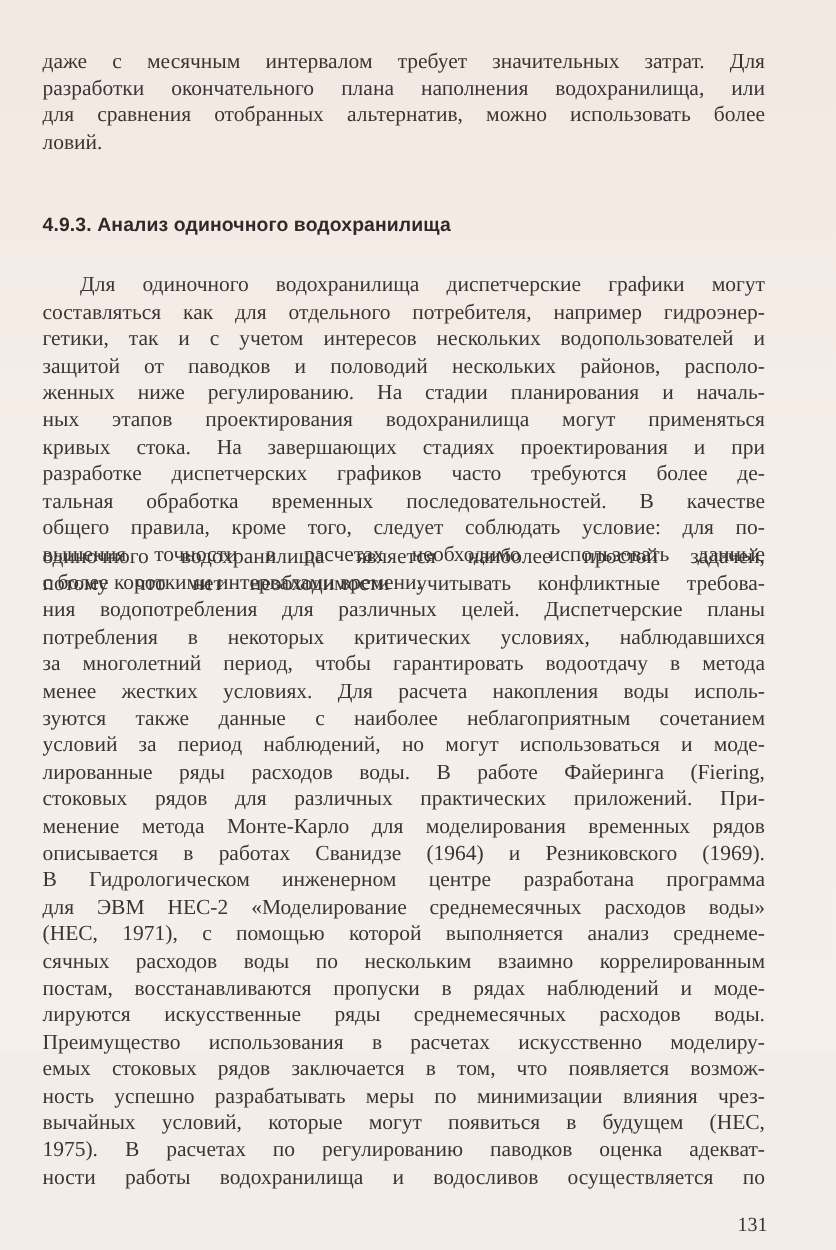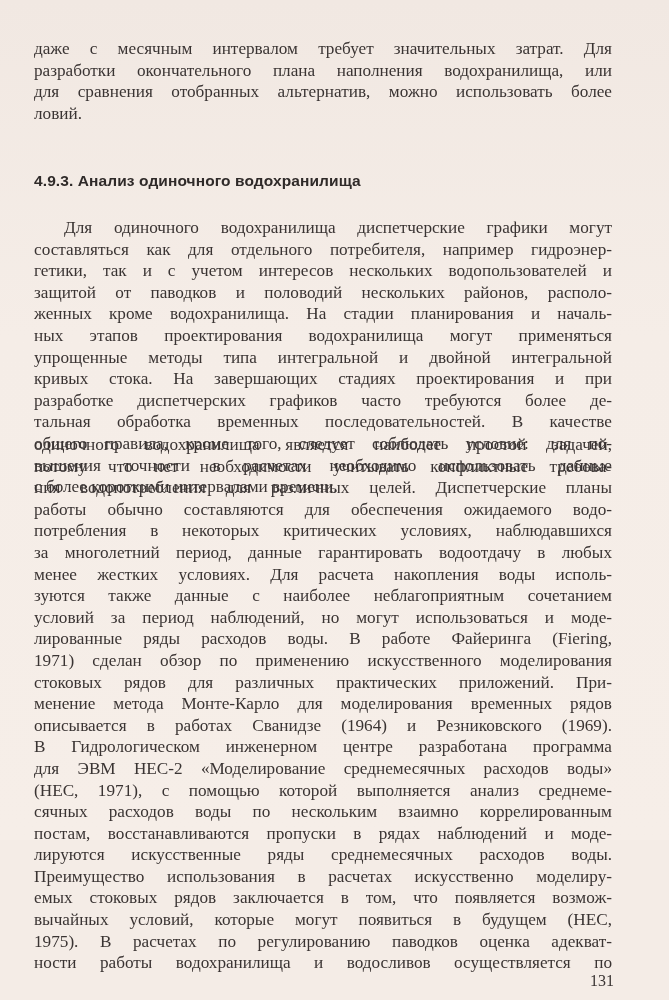--- a/index.html
+++ b/index.html
@@ -48,53 +48,51 @@
     <span class="line last">ловий.</span>
   </div>
 
   <div class="heading">4.9.3. Анализ одиночного водохранилища</div>
 
   <div class="text-block" id="para-1">
     <span class="line indent">Для одиночного водохранилища диспетчерские графики могут</span>
     <span class="line">составляться как для отдельного потребителя, например гидроэнер-</span>
     <span class="line">гетики, так и с учетом интересов нескольких водопользователей и</span>
     <span class="line">защитой от паводков и половодий нескольких районов, располо-</span>
-    <span class="line">женных кроме водохранилища. На стадии планирования и началь-</span>
+    <span class="line">женных ниже регулированию. На стадии планирования и началь-</span>
     <span class="line">ных этапов проектирования водохранилища  могут  применяться</span>
-    <span class="line">упрощенные методы типа интегральной и двойной интегральной</span>
     <span class="line">кривых стока. На завершающих стадиях проектирования и при</span>
     <span class="line">разработке диспетчерских графиков часто требуются более де-</span>
     <span class="line">тальная обработка временных последовательностей.  В качестве</span>
     <span class="line">общего правила, кроме того, следует соблюдать условие: для по-</span>
     <span class="line">вышения точности в расчетах необходимо  использовать  данные</span>
     <span class="line last">с более короткими интервалами времени.</span>
   </div>
 
   <div class="text-block" id="para-2">
     <span class="line">одиночного водохранилища является наиболее простой задачей,</span>
     <span class="line">потому что нет необходимости учитывать конфликтные требова-</span>
     <span class="line">ния водопотребления для различных целей. Диспетчерские планы</span>
-    <span class="line">работы обычно составляются для обеспечения ожидаемого водо-</span>
     <span class="line">потребления в некоторых критических условиях, наблюдавшихся</span>
-    <span class="line">за многолетний период, данные гарантировать водоотдачу в любых</span>
+    <span class="line">за многолетний период, чтобы гарантировать водоотдачу в метода</span>
     <span class="line">менее жестких условиях. Для расчета накопления воды исполь-</span>
     <span class="line">зуются также данные с наиболее неблагоприятным сочетанием</span>
     <span class="line">условий за период наблюдений, но могут использоваться и моде-</span>
     <span class="line">лированные ряды расходов воды. В работе Файеринга (Fiering,</span>
-    <span class="line">1971) сделан обзор по применению искусственного моделирования</span>
     <span class="line">стоковых рядов для различных практических приложений. При-</span>
     <span class="line">менение метода Монте-Карло для моделирования временных рядов</span>
     <span class="line">описывается в работах Сванидзе (1964) и Резниковского (1969).</span>
     <span class="line">В Гидрологическом инженерном центре разработана программа</span>
     <span class="line">для ЭВМ НЕС-2 «Моделирование среднемесячных расходов воды»</span>
     <span class="line">(НЕС, 1971), с помощью которой выполняется анализ среднеме-</span>
     <span class="line">сячных расходов воды по нескольким взаимно коррелированным</span>
     <span class="line">постам, восстанавливаются пропуски в рядах наблюдений и моде-</span>
     <span class="line">лируются искусственные ряды среднемесячных расходов воды.</span>
     <span class="line">Преимущество использования в расчетах искусственно моделиру-</span>
     <span class="line">емых стоковых рядов заключается в том, что появляется возмож-</span>
+    <span class="line">ность успешно разрабатывать меры по минимизации влияния чрез-</span>
     <span class="line">вычайных условий, которые могут появиться в будущем (НЕС,</span>
     <span class="line">1975). В расчетах по регулированию паводков оценка адекват-</span>
     <span class="line">ности работы водохранилища и водосливов осуществляется по</span>
   </div>
 
   <div class="page-number">131</div>
 </div>
 
 </body></html>

